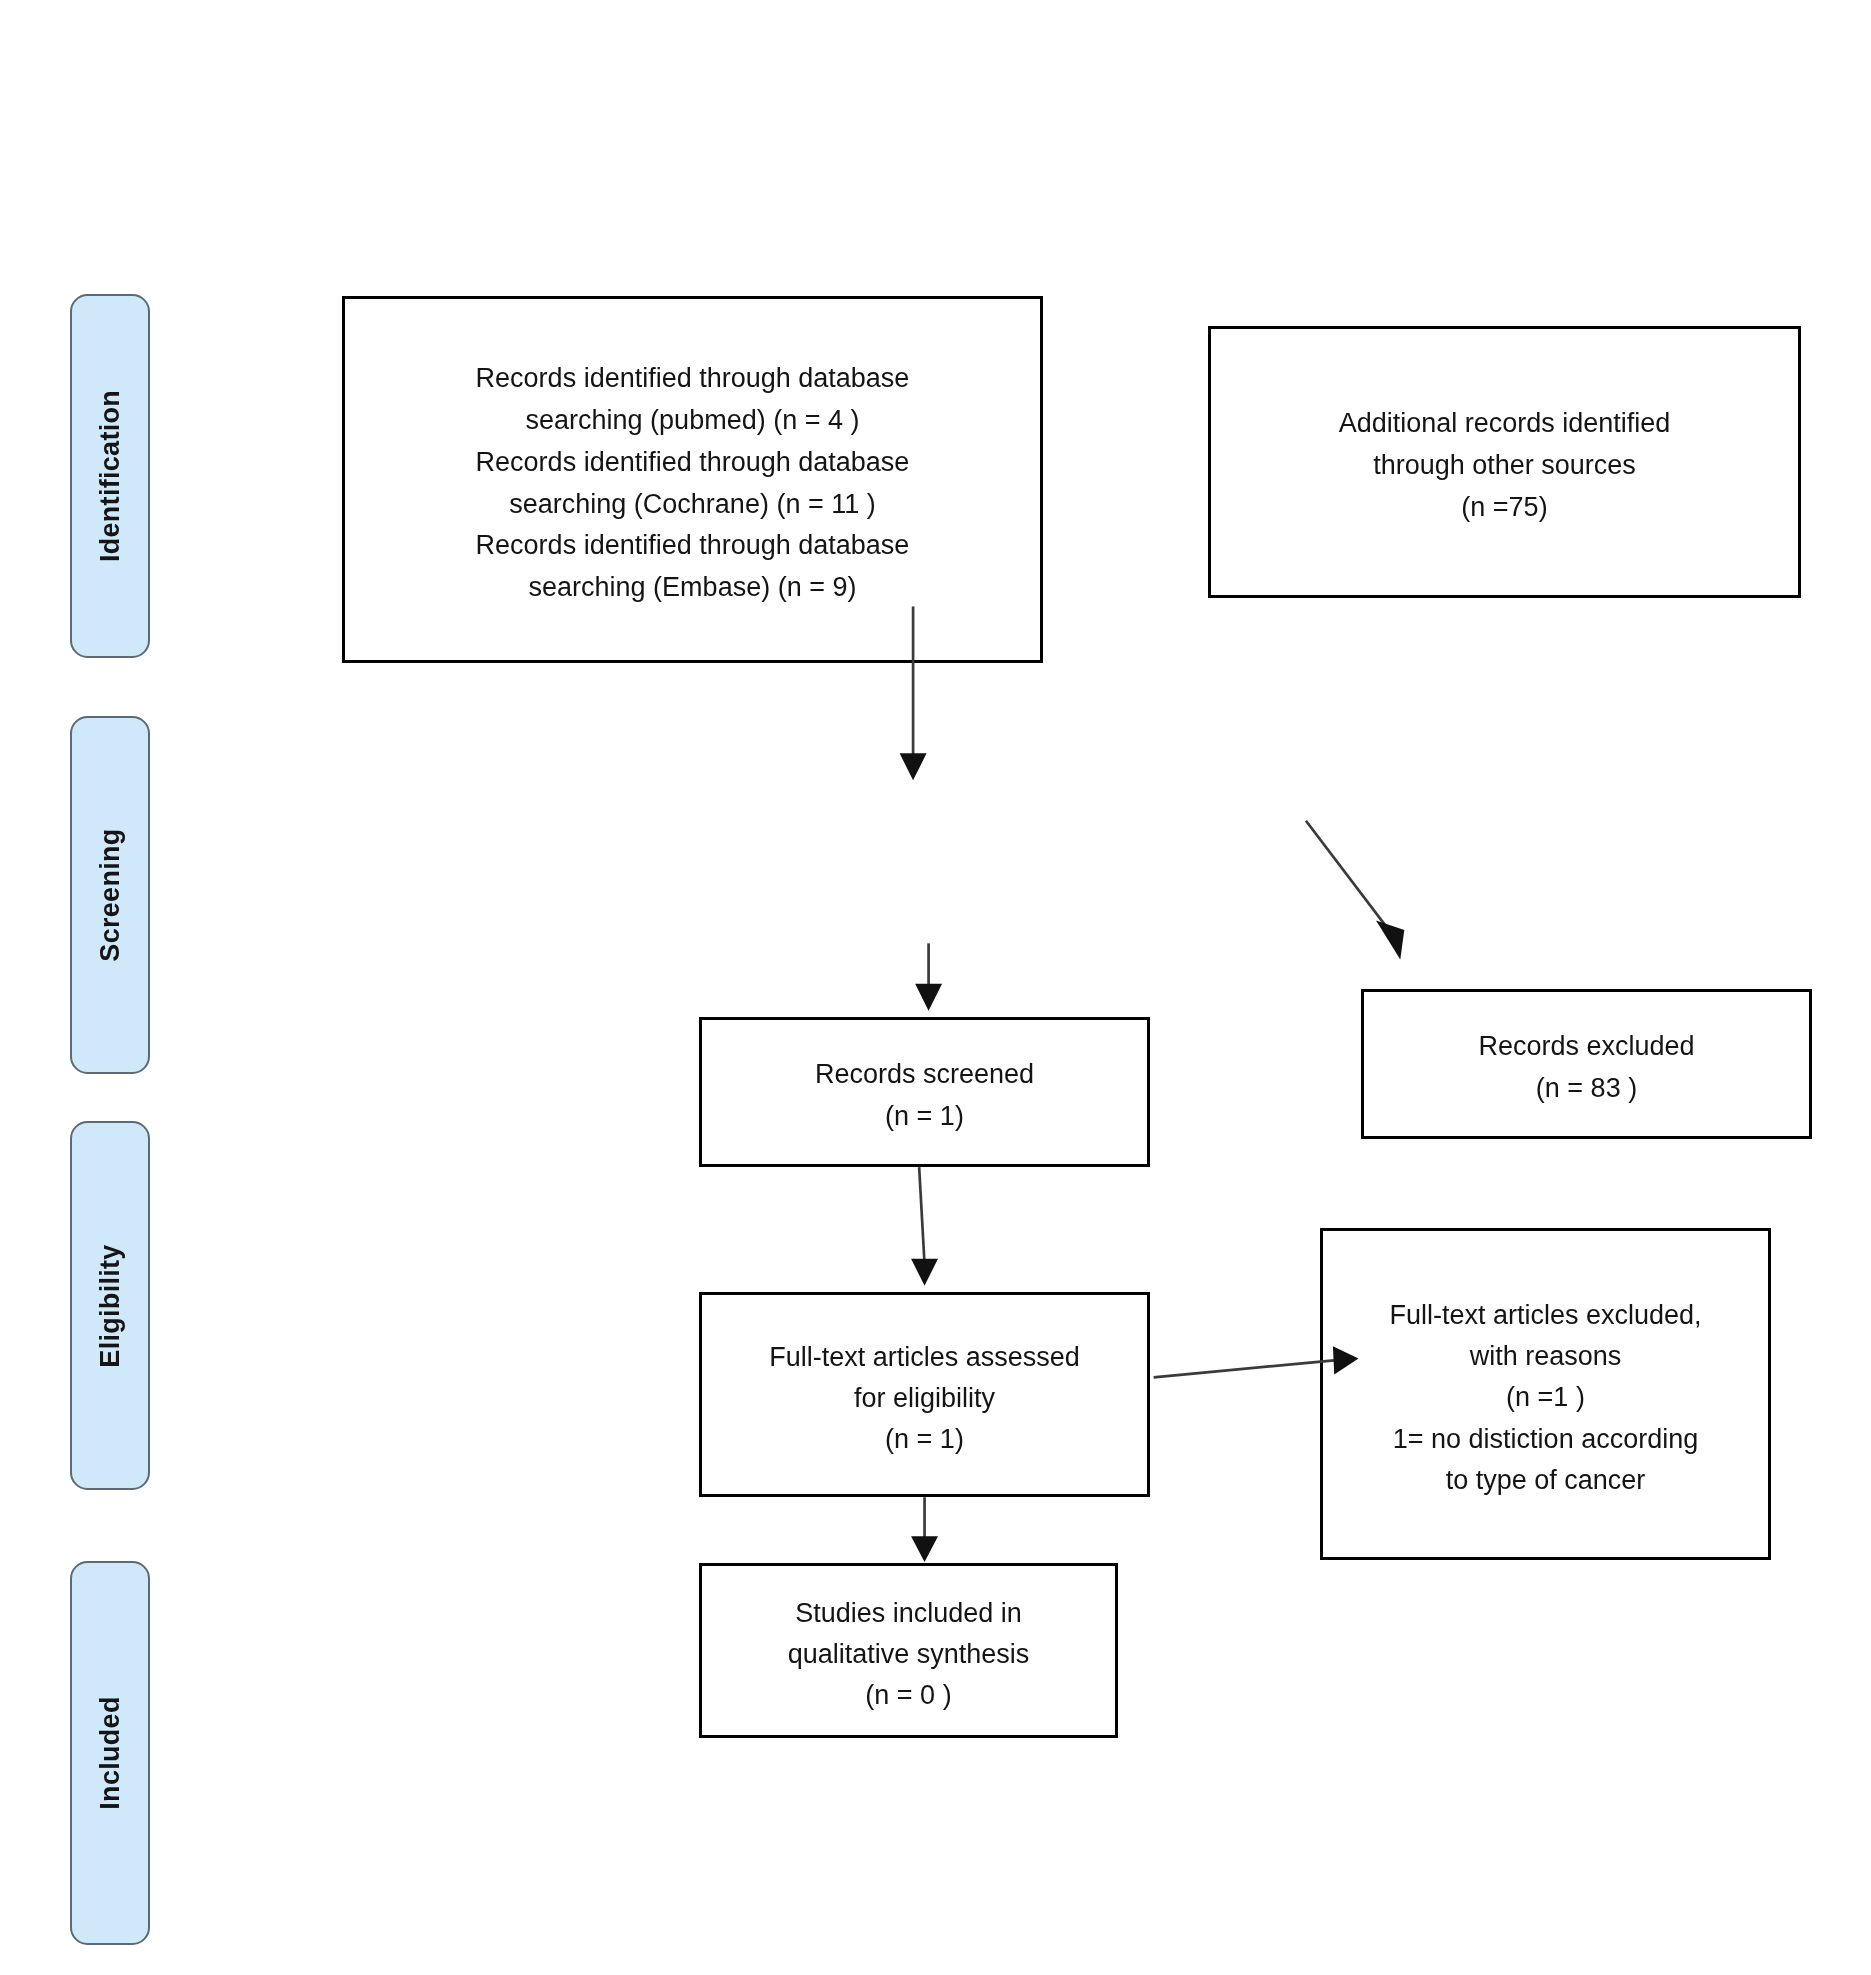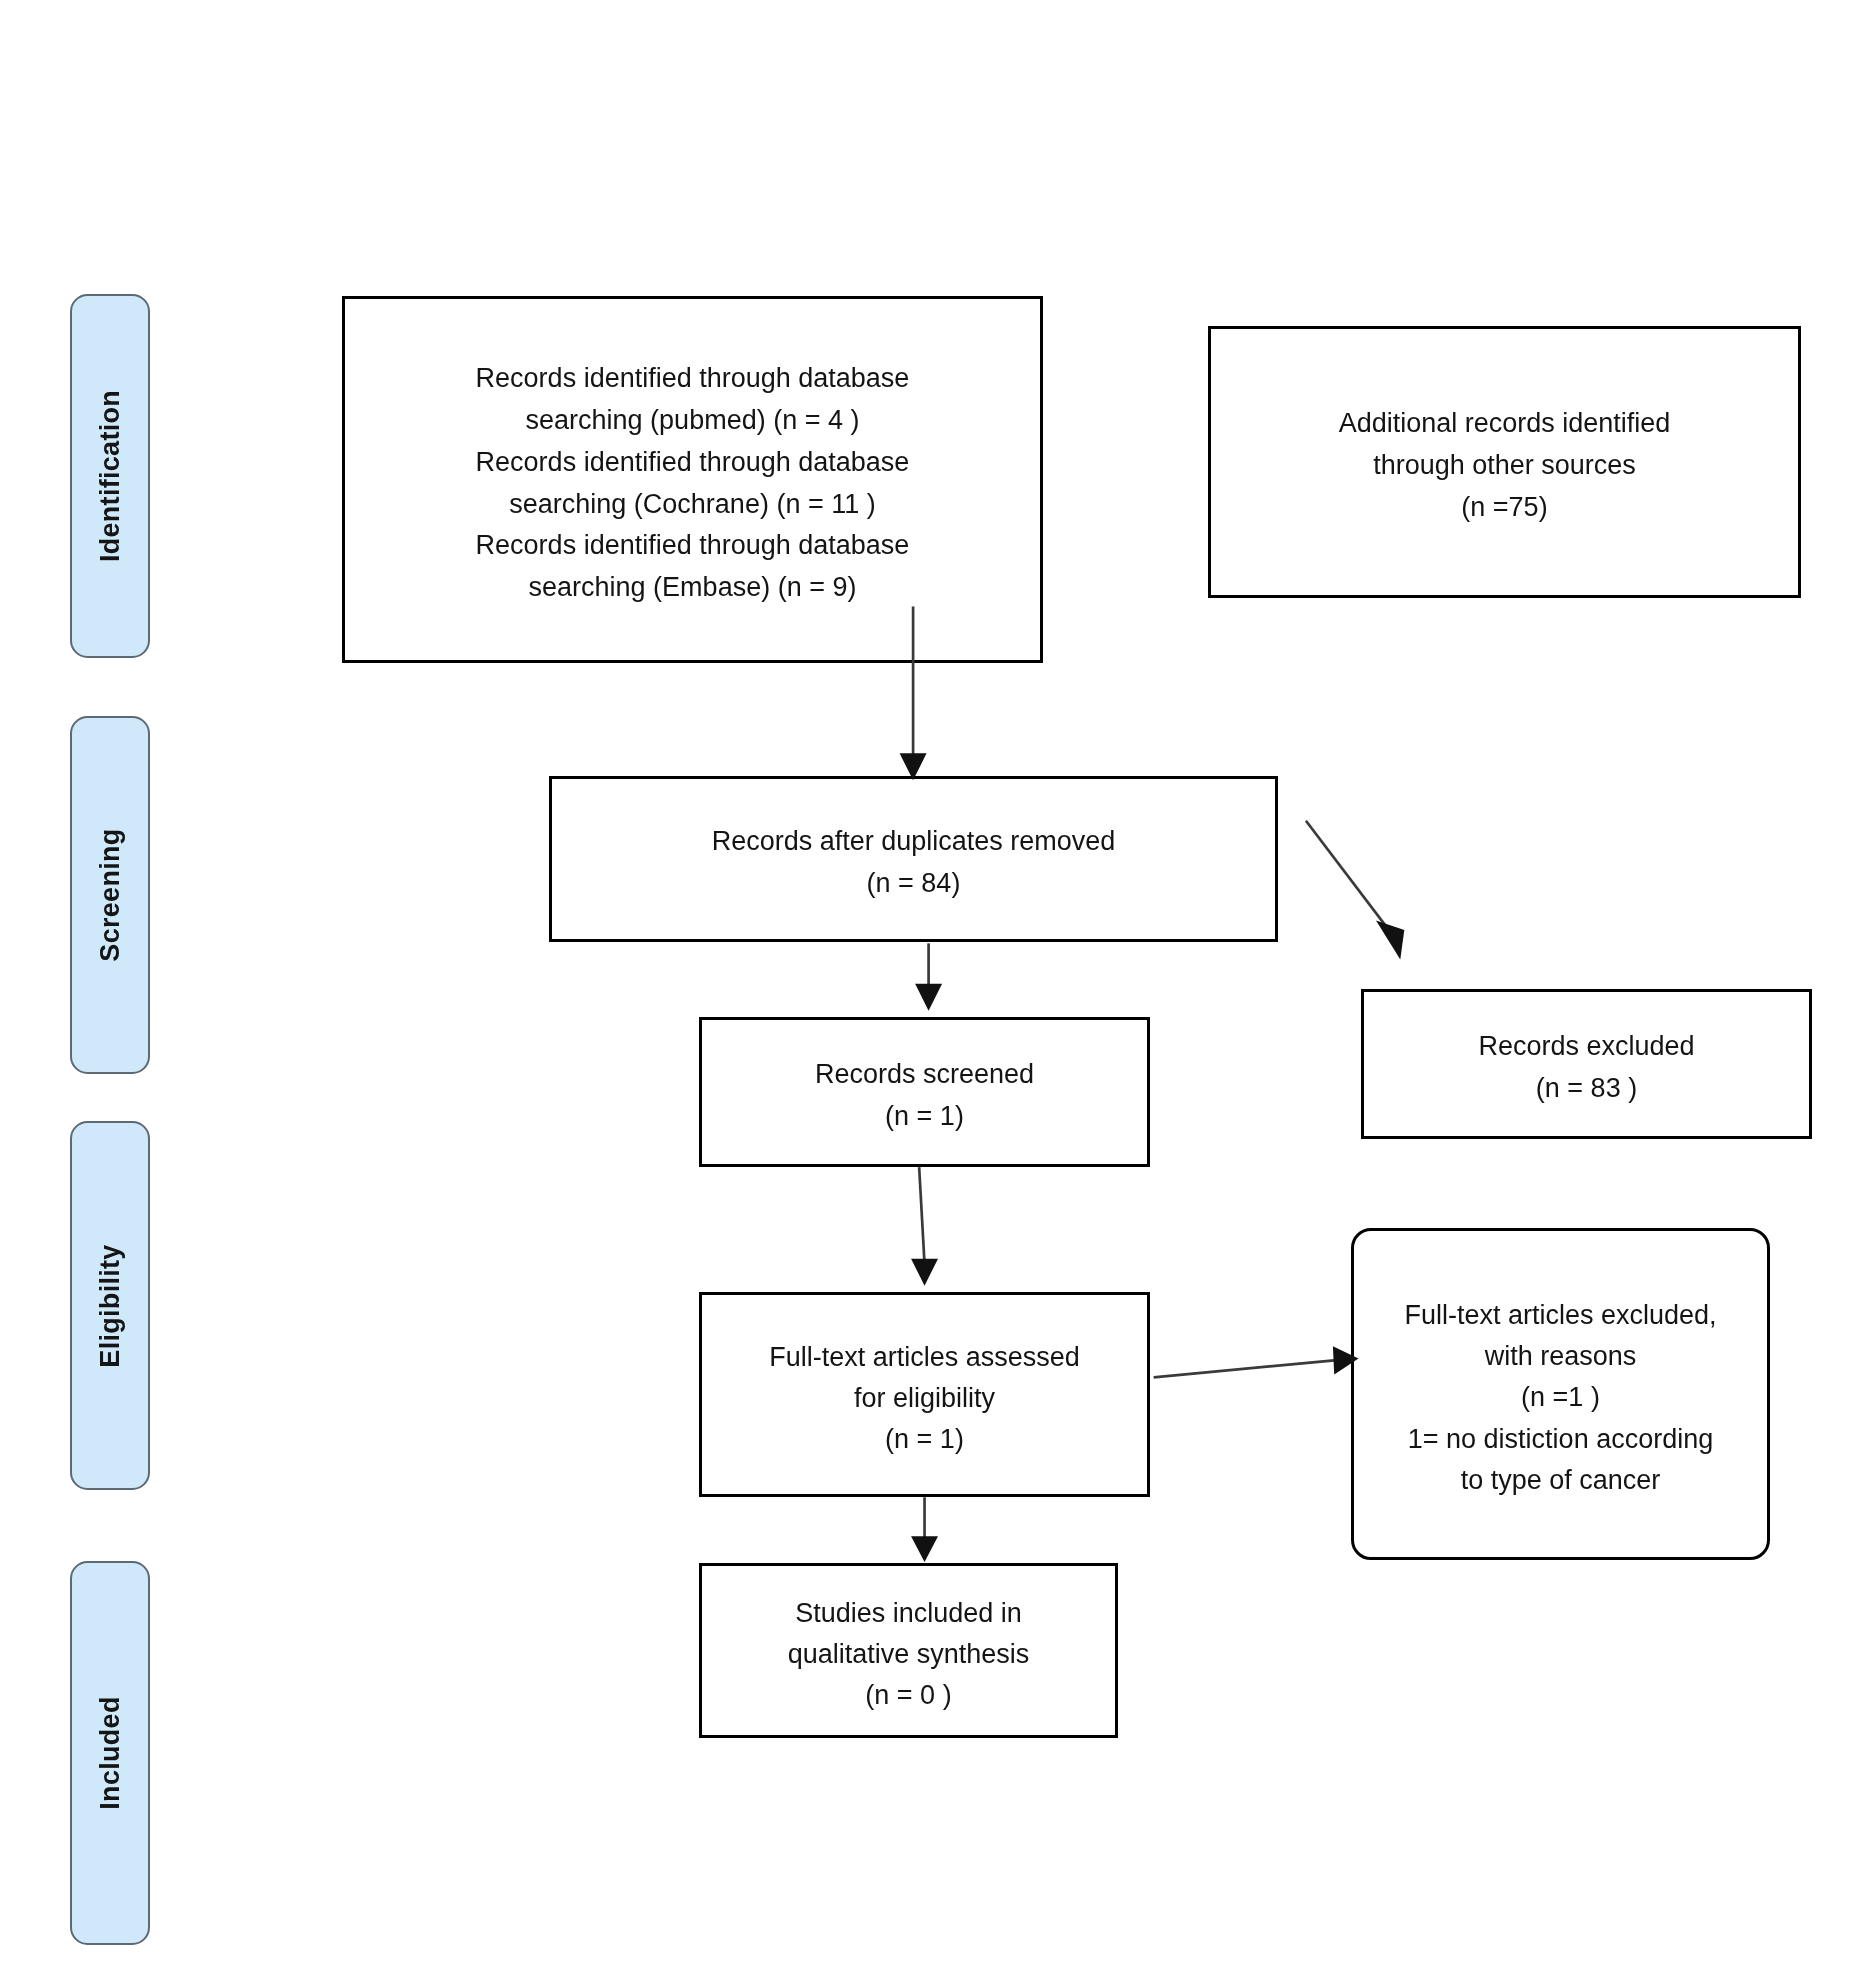--- a/index.html
+++ b/index.html
@@ -158,42 +158,38 @@
 Records identified through database
 searching (Embase) (n =  9)</div>
   </div>
 
   <div class="box" style="left:1208px; top:326px; width:593px; height:272px;">
     <div class="box-text">Additional records identified
 through other sources
 (n =75)</div>
   </div>
 
-  <div class="box" style="left:549px; top:776px; width:729px; height:166px;">
-    <div class="box-text">Records after duplicates removed
-(n = 84)</div>
-  </div>
 
   <div class="box" style="left:699px; top:1017px; width:451px; height:150px;">
     <div class="box-text">Records screened
 (n = 1)</div>
   </div>
 
   <div class="box" style="left:1361px; top:989px; width:451px; height:150px;">
     <div class="box-text">Records excluded
 (n = 83 )</div>
   </div>
 
   <div class="box" style="left:699px; top:1292px; width:451px; height:205px;">
     <div class="box-text tight">Full-text articles assessed
 for eligibility
 (n = 1)</div>
   </div>
 
-  <div class="box" style="left:1351px; top:1228px; width:419px; height:332px;border-radius:20px;">
+  <div class="box" style="left:1320px; top:1228px; width:451px; height:332px;">
     <div class="box-text tight">Full-text articles excluded,
 with reasons
 (n =1  )
 1= no distiction according
 to type of cancer</div>
   </div>
 
   <div class="box" style="left:699px; top:1563px; width:419px; height:175px;align-items:center;">
     <div class="box-text tight">Studies included in
 qualitative synthesis

